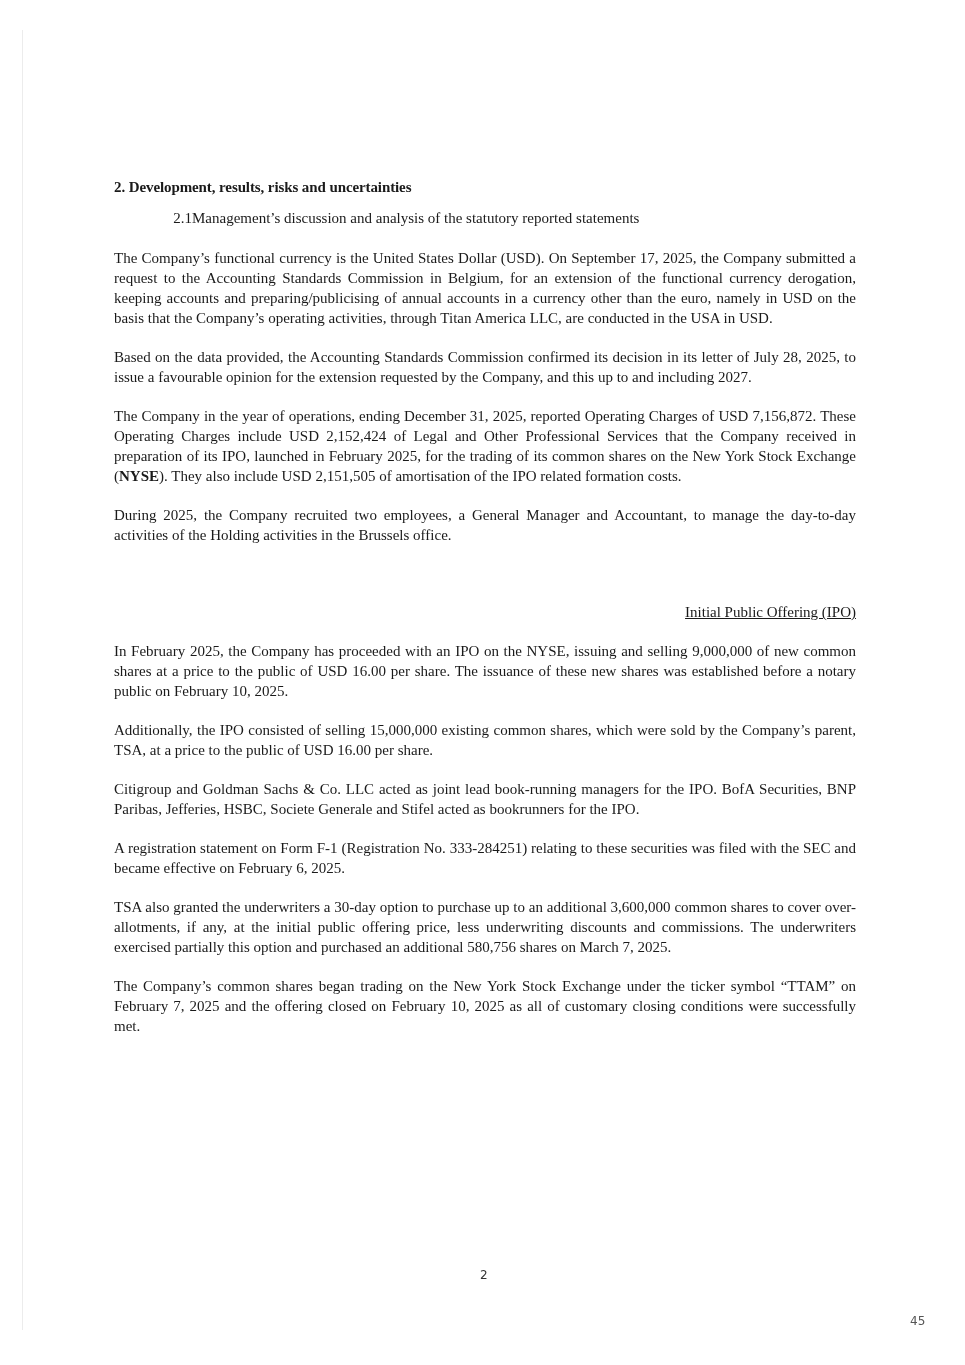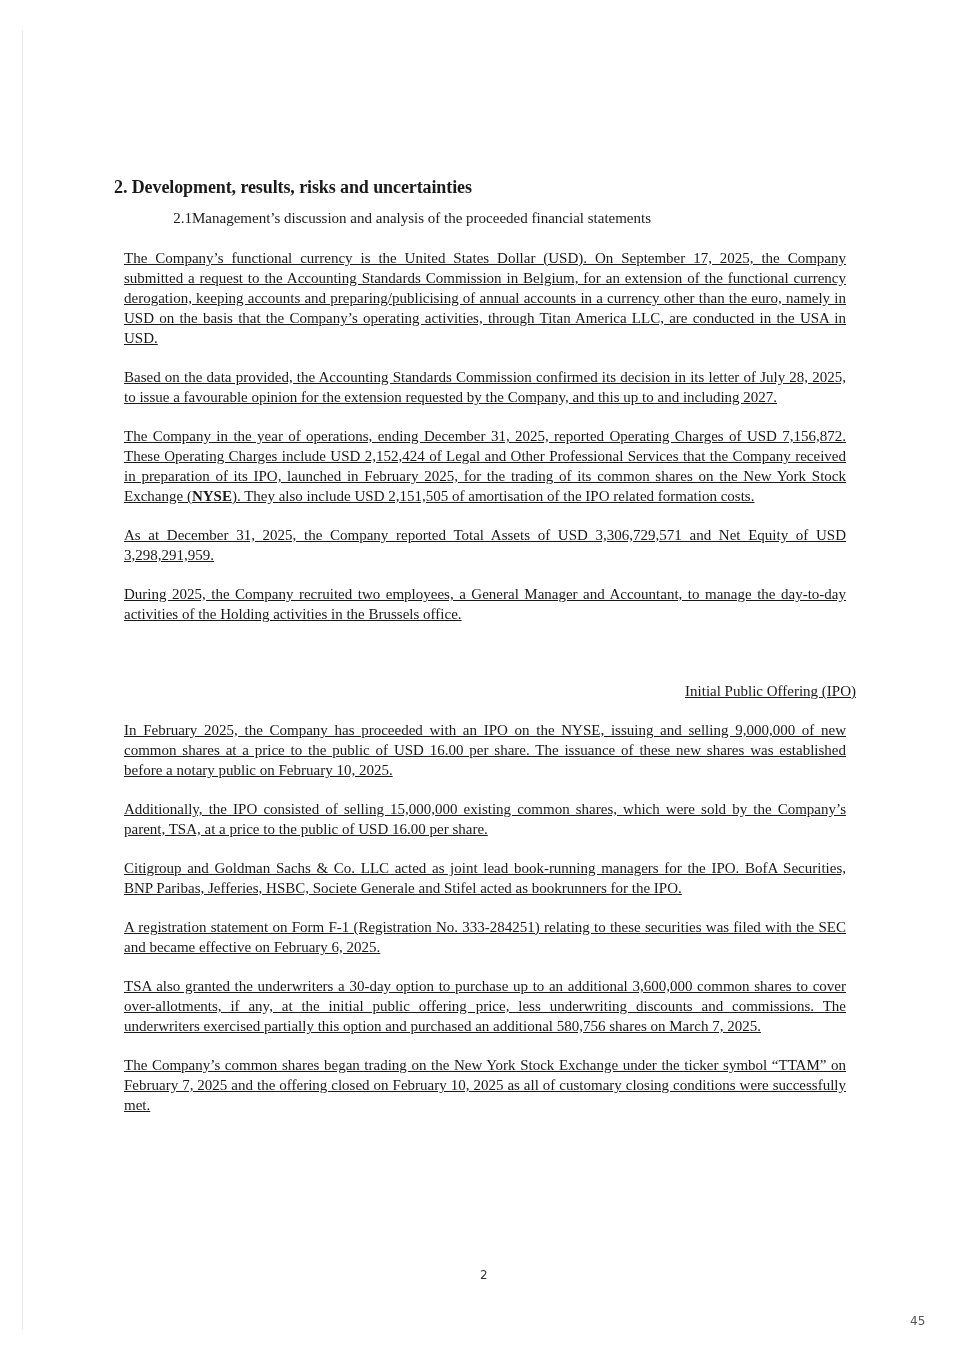--- a/index.html
+++ b/index.html
@@ -24,41 +24,40 @@
       background: #ececec;
     }
     .content {
       position: absolute;
       left: 114px;
       top: 176px;
       width: 742px;
     }
     .section-heading {
       font-weight: bold;
-      font-size: 18px;
+      font-size: 15px;
       line-height: 22px;
       margin: 0;
       letter-spacing: -0.1px;
     }
     .sub-heading {
       font-size: 15px;
       line-height: 20px;
       margin: 10px 0 0 22px;
       display: flex;
       text-align: right;
     }
     .sub-heading .num {
       width: 56px;
     }
     p.para {
       font-size: 15px;
       line-height: 20px;
-      margin: 10px;
+      margin: 0;
       text-align: justify;
-      text-decoration: underline;
     }
     .p-gap { margin-top: 19px !important; }
     .ipo-heading {
       font-weight: normal;
       font-size: 15px;
       line-height: 20px;
       text-decoration: underline;
       margin: 0;
       text-align: right;
     }
@@ -83,27 +82,26 @@
 </head>
 <body>
 
 <div class="page-edge"></div>
 
 <div class="content">
   <h2 class="section-heading">2.  Development, results, risks and uncertainties</h2>
 
   <div class="sub-heading">
     <span class="num">2.1</span>
-    <span>Management’s discussion and analysis of the proceeded financial statements</span>
+    <span>Management’s discussion and analysis of the statutory reported statements</span>
   </div>
 
   <p class="para" style="margin-top:20px;">The Company’s functional currency is the United States Dollar (USD). On September 17, 2025, the Company submitted a request to the Accounting Standards Commission in Belgium, for an extension of the functional currency derogation, keeping accounts and preparing/publicising of annual accounts in a currency other than the euro, namely in USD on the basis that the Company’s operating activities, through Titan America LLC, are conducted in the USA in USD.</p>
   <p class="para p-gap">Based on the data provided, the Accounting Standards Commission confirmed its decision in its letter of July 28, 2025, to issue a favourable opinion for the extension requested by the Company, and this up to and including 2027.</p>
   <p class="para p-gap"><span>The Company in the year of operations, ending December 31, 2025, reported Operating Charges of USD 7,156,872. These Operating Charges include USD 2,152,424 of Legal and Other Professional Services that the Company received in preparation of its IPO, launched in February 2025, for the trading of its common shares on the New York Stock Exchange (</span><span class="bold">NYSE</span><span>). They also include USD 2,151,505 of amortisation of the IPO related formation costs.</span></p>
-  <p class="para p-gap">As at December 31, 2025, the Company reported Total Assets of USD 3,306,729,571 and Net Equity of USD 3,298,291,959.</p>
   <p class="para p-gap">During 2025, the Company recruited two employees, a General Manager and Accountant, to manage the day-to-day activities of the Holding activities in the Brussels office.</p>
 
   <h3 class="ipo-heading" style="margin-top:57px;">Initial Public Offering (IPO)</h3>
 
   <p class="para" style="margin-top:19px;">In February 2025, the Company has proceeded with an IPO on the NYSE, issuing and selling 9,000,000 of new common shares at a price to the public of USD 16.00 per share. The issuance of these new shares was established before a notary public on February 10, 2025.</p>
   <p class="para p-gap">Additionally, the IPO consisted of selling 15,000,000 existing common shares, which were sold by the Company’s parent, TSA, at a price to the public of USD 16.00 per share.</p>
   <p class="para p-gap">Citigroup and Goldman Sachs &amp; Co. LLC acted as joint lead book-running managers for the IPO. BofA Securities, BNP Paribas, Jefferies, HSBC, Societe Generale and Stifel acted as bookrunners for the IPO.</p>
   <p class="para p-gap">A registration statement on Form F-1 (Registration No. 333-284251) relating to these securities was filed with the SEC and became effective on February 6, 2025.</p>
   <p class="para p-gap">TSA also granted the underwriters a 30-day option to purchase up to an additional 3,600,000 common shares to cover over-allotments, if any, at the initial public offering price, less underwriting discounts and commissions. The underwriters exercised partially this option and purchased an additional 580,756 shares on March 7, 2025.</p>
   <p class="para p-gap">The Company’s common shares began trading on the New York Stock Exchange under the ticker symbol “TTAM” on February 7, 2025 and the offering closed on February 10, 2025 as all of customary closing conditions were successfully met.</p>

